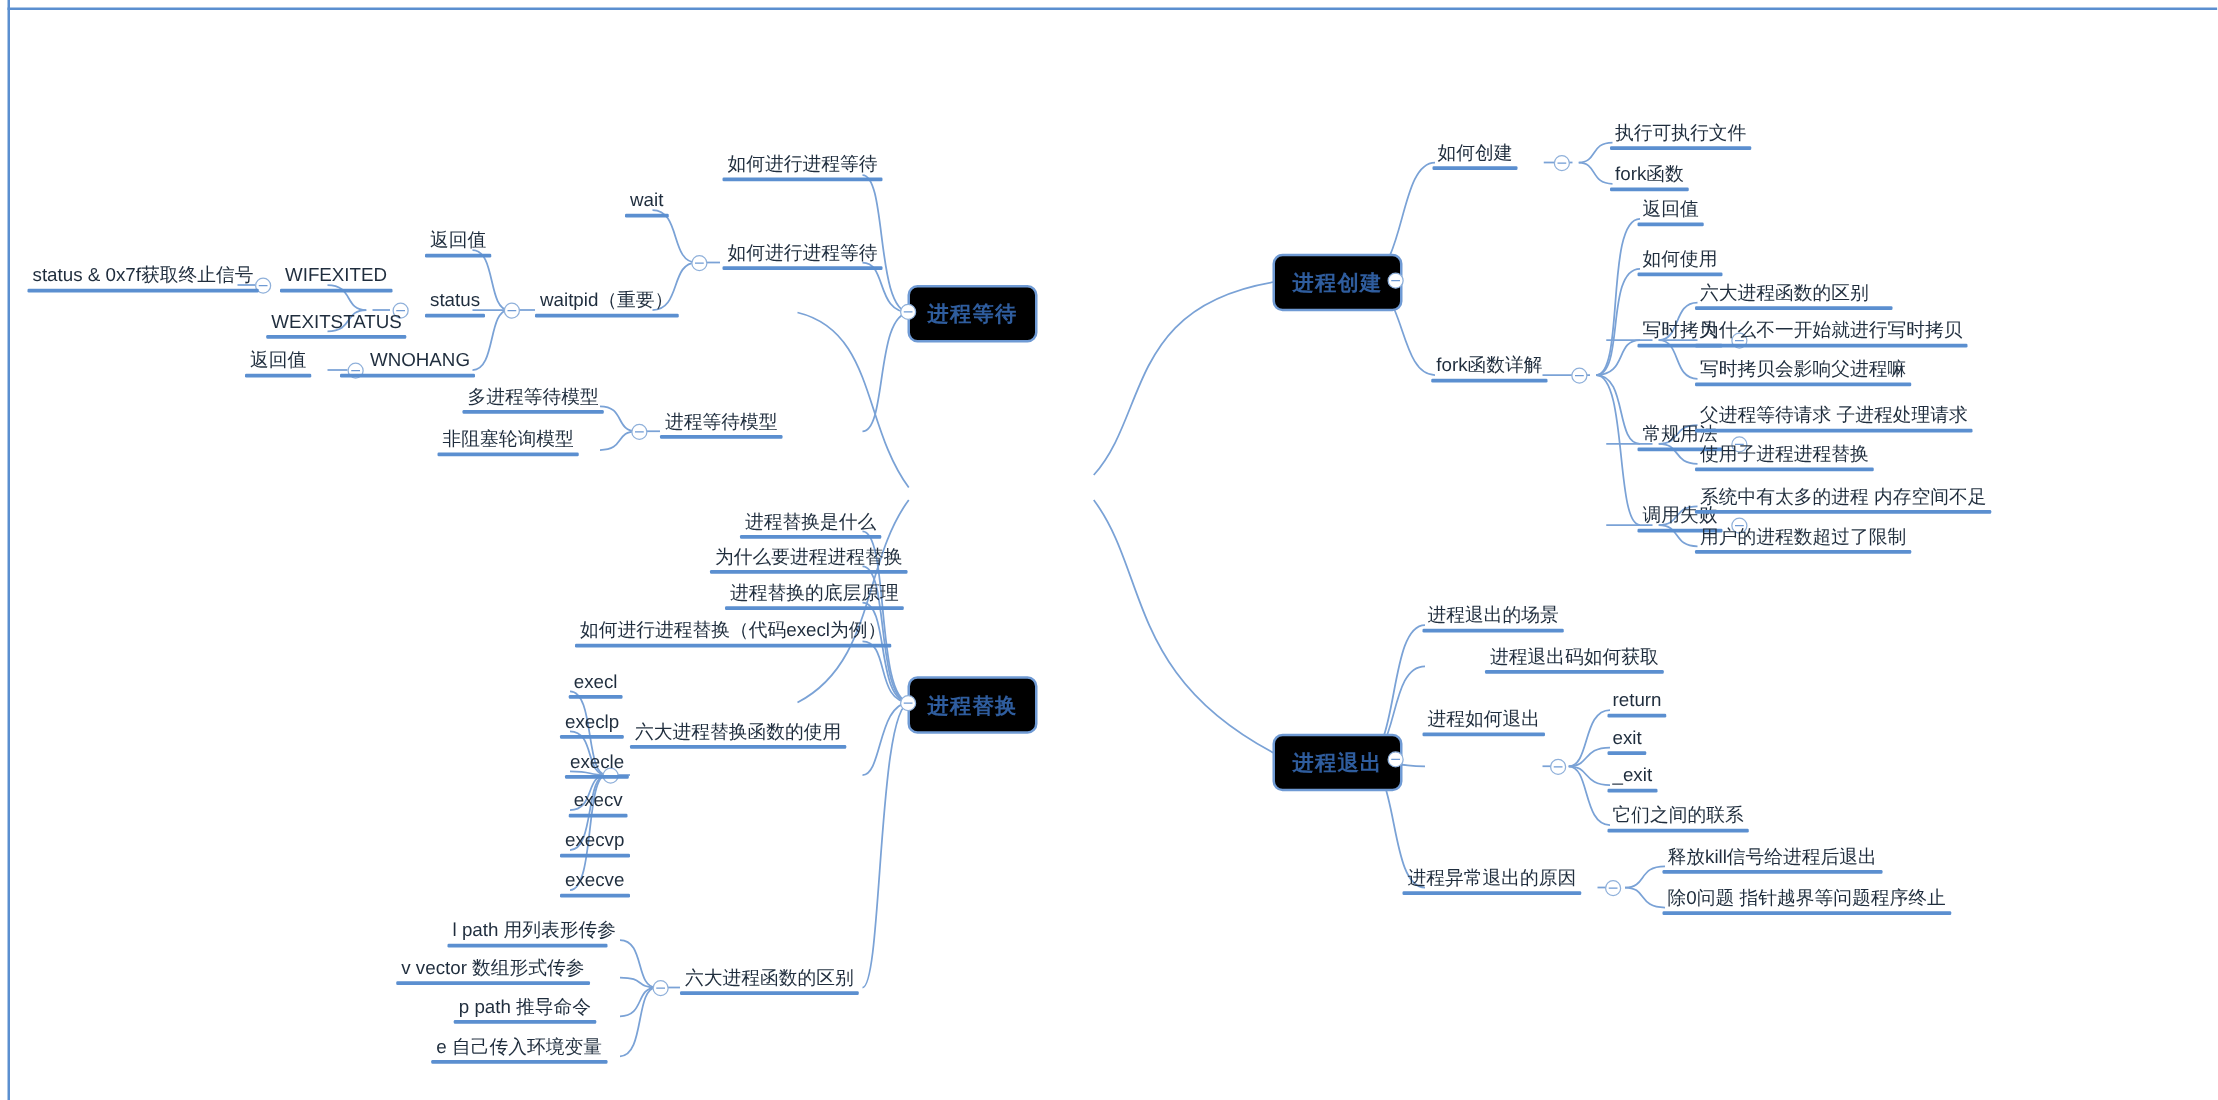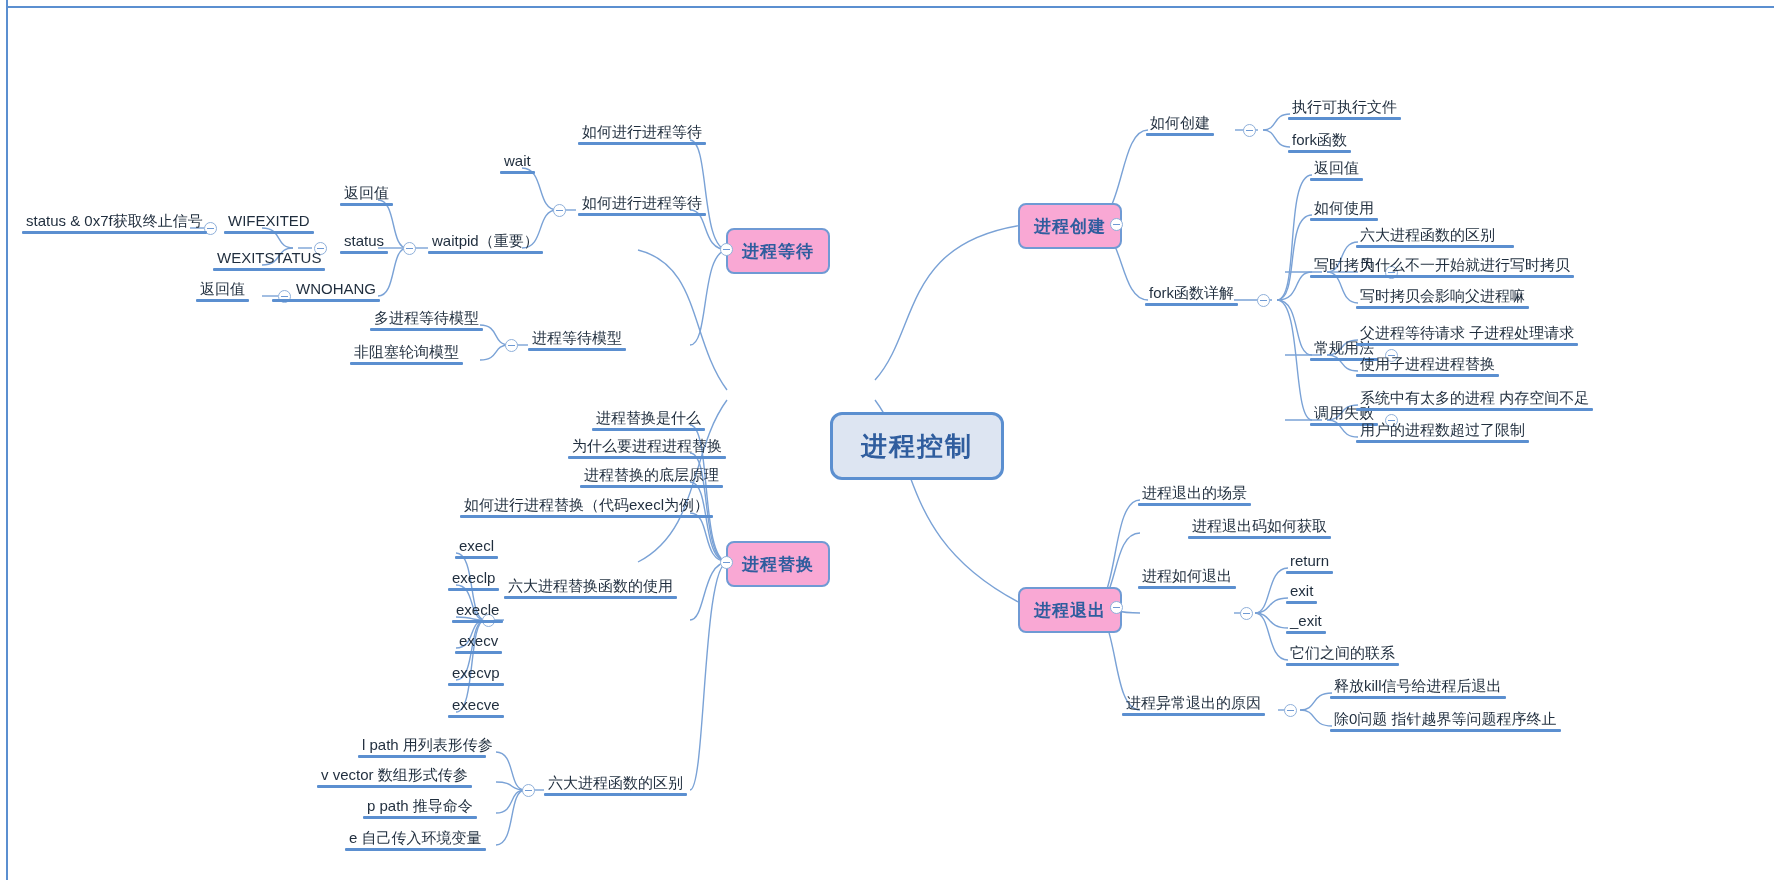--- a/index.html
+++ b/index.html
@@ -67,21 +67,21 @@
     align-items: center;
     justify-content: center;
     color: #2f5d9e;
     font-size: 26px;
     font-weight: bold;
     letter-spacing: 2px;
   }
   
   .l1 {
     position: absolute;
-    background: #f9a8d4;
+    background: #000000;
     border: 2px solid #6f9ad4;
     border-radius: 8px;
     display: flex;
     align-items: center;
     justify-content: center;
     color: #2f5d9e;
     font-size: 17px;
     font-weight: bold;
     letter-spacing: 1px;
   }
@@ -210,21 +210,20 @@
       <path d="M1255,613 C1272,613 1266,598 1288,598"></path>
       <path d="M1255,613 C1272,613 1266,628 1288,628"></path>
       <path d="M1255,613 C1272,613 1266,660 1288,660"></path>
 
       <path d="M1278,710 L1295,710"></path>
       <path d="M1300,710 C1318,710 1310,693 1332,693"></path>
       <path d="M1300,710 C1318,710 1310,726 1332,726"></path>
     </g>
   </svg>
 
-  <div class="root" style="left:830px; top:412px; width:168px; height:62px;">进程控制</div>
 
   <div class="l1" style="left:726px; top:228px; width:100px; height:42px;">进程等待</div>
   <div class="l1" style="left:726px; top:541px; width:100px; height:42px;">进程替换</div>
   <div class="l1" style="left:1018px; top:203px; width:100px; height:42px;">进程创建</div>
   <div class="l1" style="left:1018px; top:587px; width:100px; height:42px;">进程退出</div>
 
   <div class="toggle" style="left:1110px; top:218px;"></div>
   <div class="toggle" style="left:720px; top:243px;"></div>
   <div class="toggle" style="left:720px; top:556px;"></div>
   <div class="toggle" style="left:1110px; top:601px;"></div>

